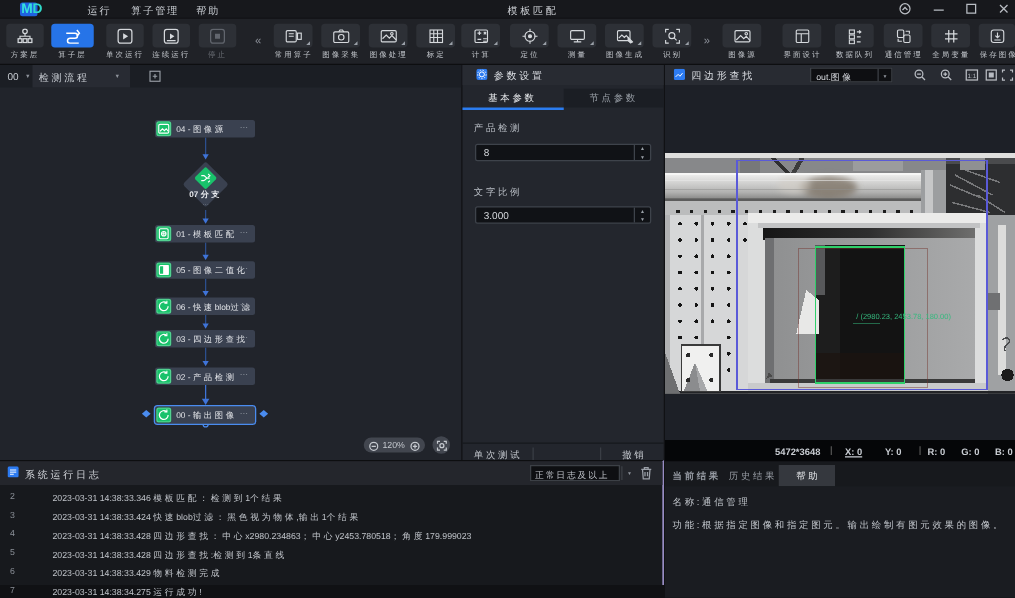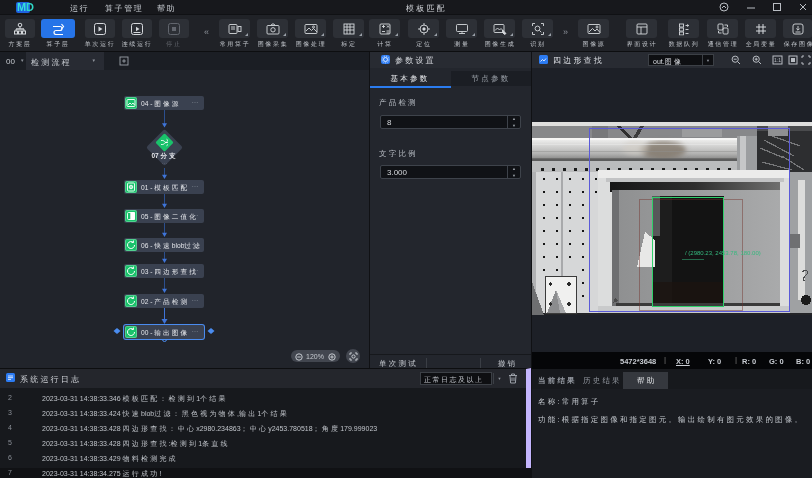--- a/index.html
+++ b/index.html
@@ -42,21 +42,21 @@
 #pbtns div{position:absolute;top:4px;width:53px;text-align:center;}
 
 #result{position:absolute;left:532px;top:52px;width:280px;height:426px;background:#17191d;}
 #rhead{position:absolute;left:0;top:0;width:100%;height:16px;background:#282b32;color:#dadde2;font-size:8px;}
 #rimg{position:absolute;left:0;top:16px;width:280px;height:300px;background:#1d2027;}
 #rstatus{position:absolute;left:0;top:300px;width:280px;height:17px;background:#050608;color:#c9cdd3;font-size:7.5px;font-weight:bold;}
 #rtabs{position:absolute;left:0;top:320px;width:280px;height:17px;background:#17191d;color:#969ba3;font-size:7.5px;}
 #rtabs .on{background:#35383e;color:#e6e8eb;}
 #rhelp{position:absolute;left:0;top:337px;width:280px;height:89px;background:#1a1c21;color:#c3c7cd;font-size:7.5px;}
 
-#log{position:absolute;left:0;top:368px;width:531px;height:100px;background:#17191d;border-right:5px solid #c4b5fd;border-top:1px solid #0d0e10;}
+#log{position:absolute;left:0;top:368px;width:531px;height:100px;background:#17191d;border-right:1px solid #c4b5fd;border-top:1px solid #0d0e10;}
 #loghead{position:absolute;left:0;top:0;width:100%;height:19px;background:#24262c;color:#d2d5da;font-size:8px;}
 .logrow{position:absolute;left:0;width:100%;height:15px;font-size:7px;color:#c0c4ca;}
 .logrow .n{position:absolute;left:8px;top:4px;color:#8a8f97;}
 .logrow .t{position:absolute;left:42px;top:4px;white-space:nowrap;}
 #logsel{position:absolute;right:34px;top:3px;width:72px;height:13px;background:#0e0f12;border:1px solid #3c4046;color:#c0c4ca;font-size:7px;}
 .z{letter-spacing:2.2px;}
 .tlbl{letter-spacing:1.8px;}
 .menu{letter-spacing:1.6px;}
 </style></head>
 <body>
@@ -617,21 +617,21 @@
           <span class="z" style="position:absolute;left:4px;top:4px;">当前结果</span>
         </div>
     <div style="position:absolute;left:46px;top:0;width:45px;height:17px;">
           <span class="z" style="position:absolute;left:5px;top:4px;">历史结果</span>
         </div>
     <div class="on" style="position:absolute;left:91px;top:0;width:45px;height:17px;">
           <span class="z" style="position:absolute;left:14px;top:4px;">帮助</span>
         </div>
   </div>
   <div id="rhelp">
-    <div class="z" style="position:absolute;left:6px;top:8px;">名称:常用算子</div>
+    <div class="z" style="position:absolute;left:6px;top:8px;">名称:通信管理</div>
     <div class="z" style="position:absolute;left:6px;top:26px;">功能:根据指定图像和指定图元。输出绘制有图元效果的图像。</div>
   </div>
 </div>
 
 <div id="log">
   <div id="loghead">
     <svg class="abs" style="left:6px;top:4px;" width="9" height="9" viewBox="0 0 9 9">
           <rect width="9" height="9" rx="1.5" fill="#2c7bf2"></rect>
           <path d="M2 3h5M2 4.7h5M2 6.4h3" stroke="#fff" stroke-width=".8" fill="none"></path>
         </svg>

